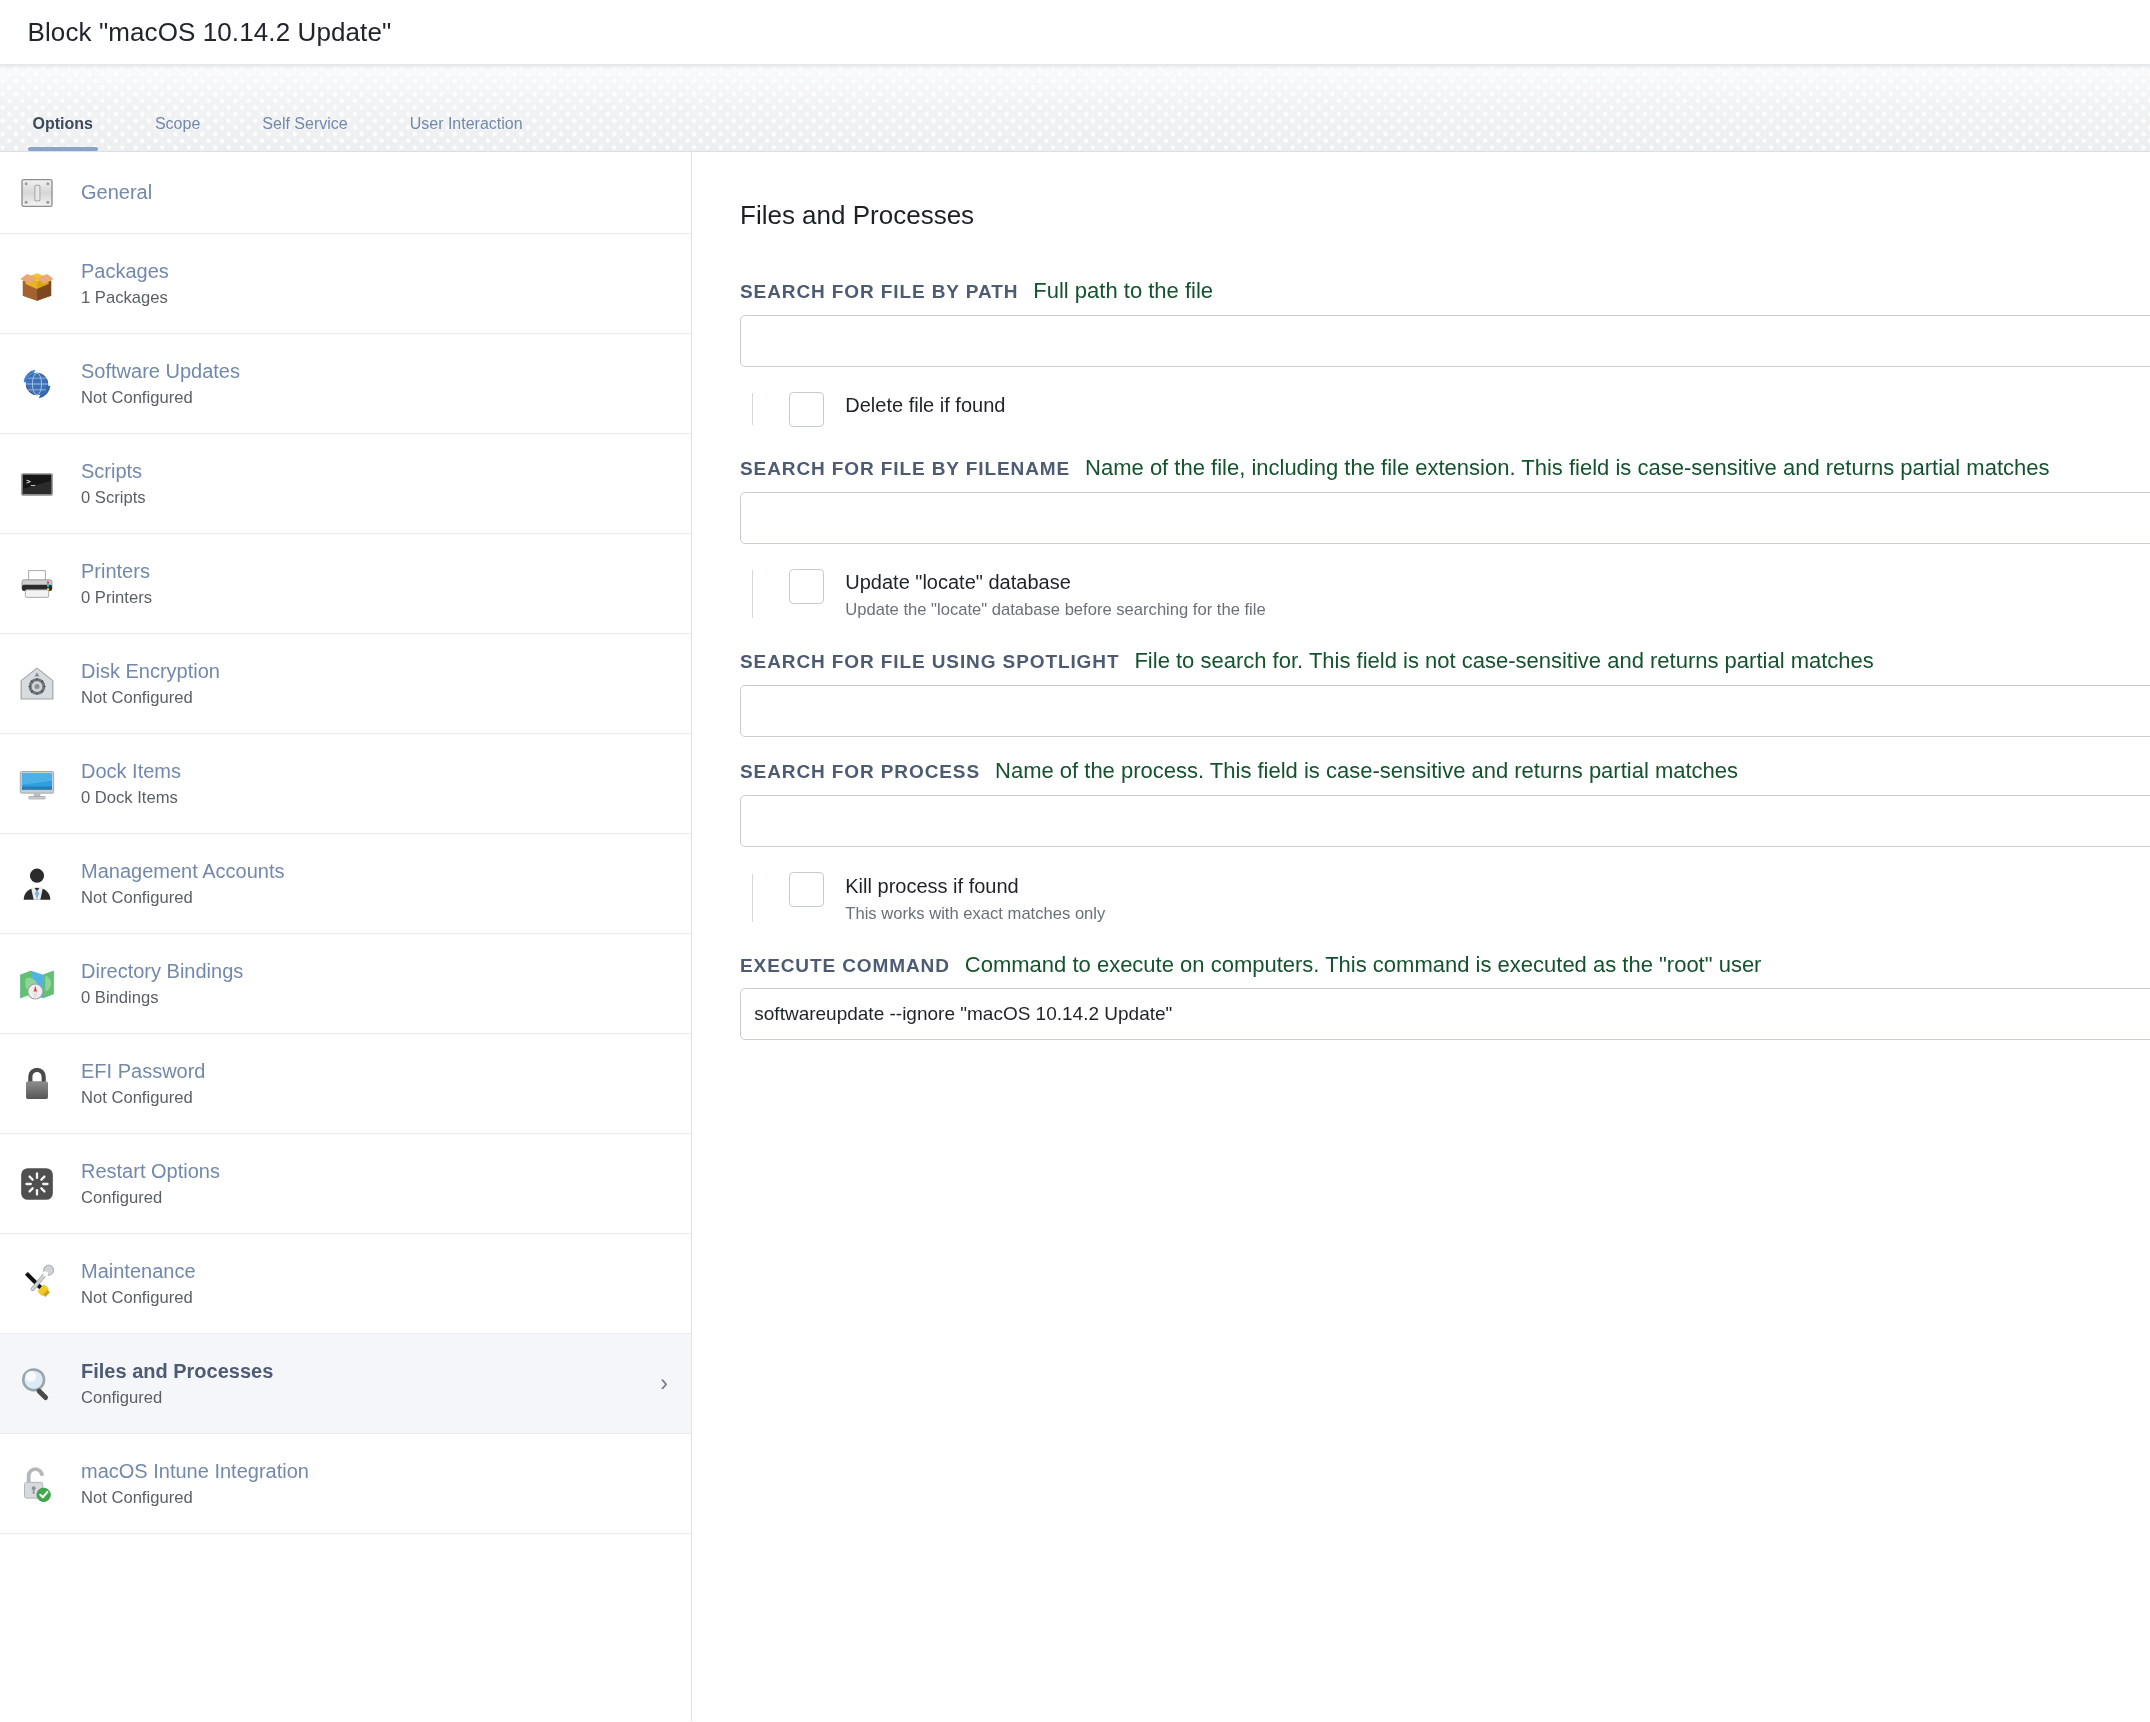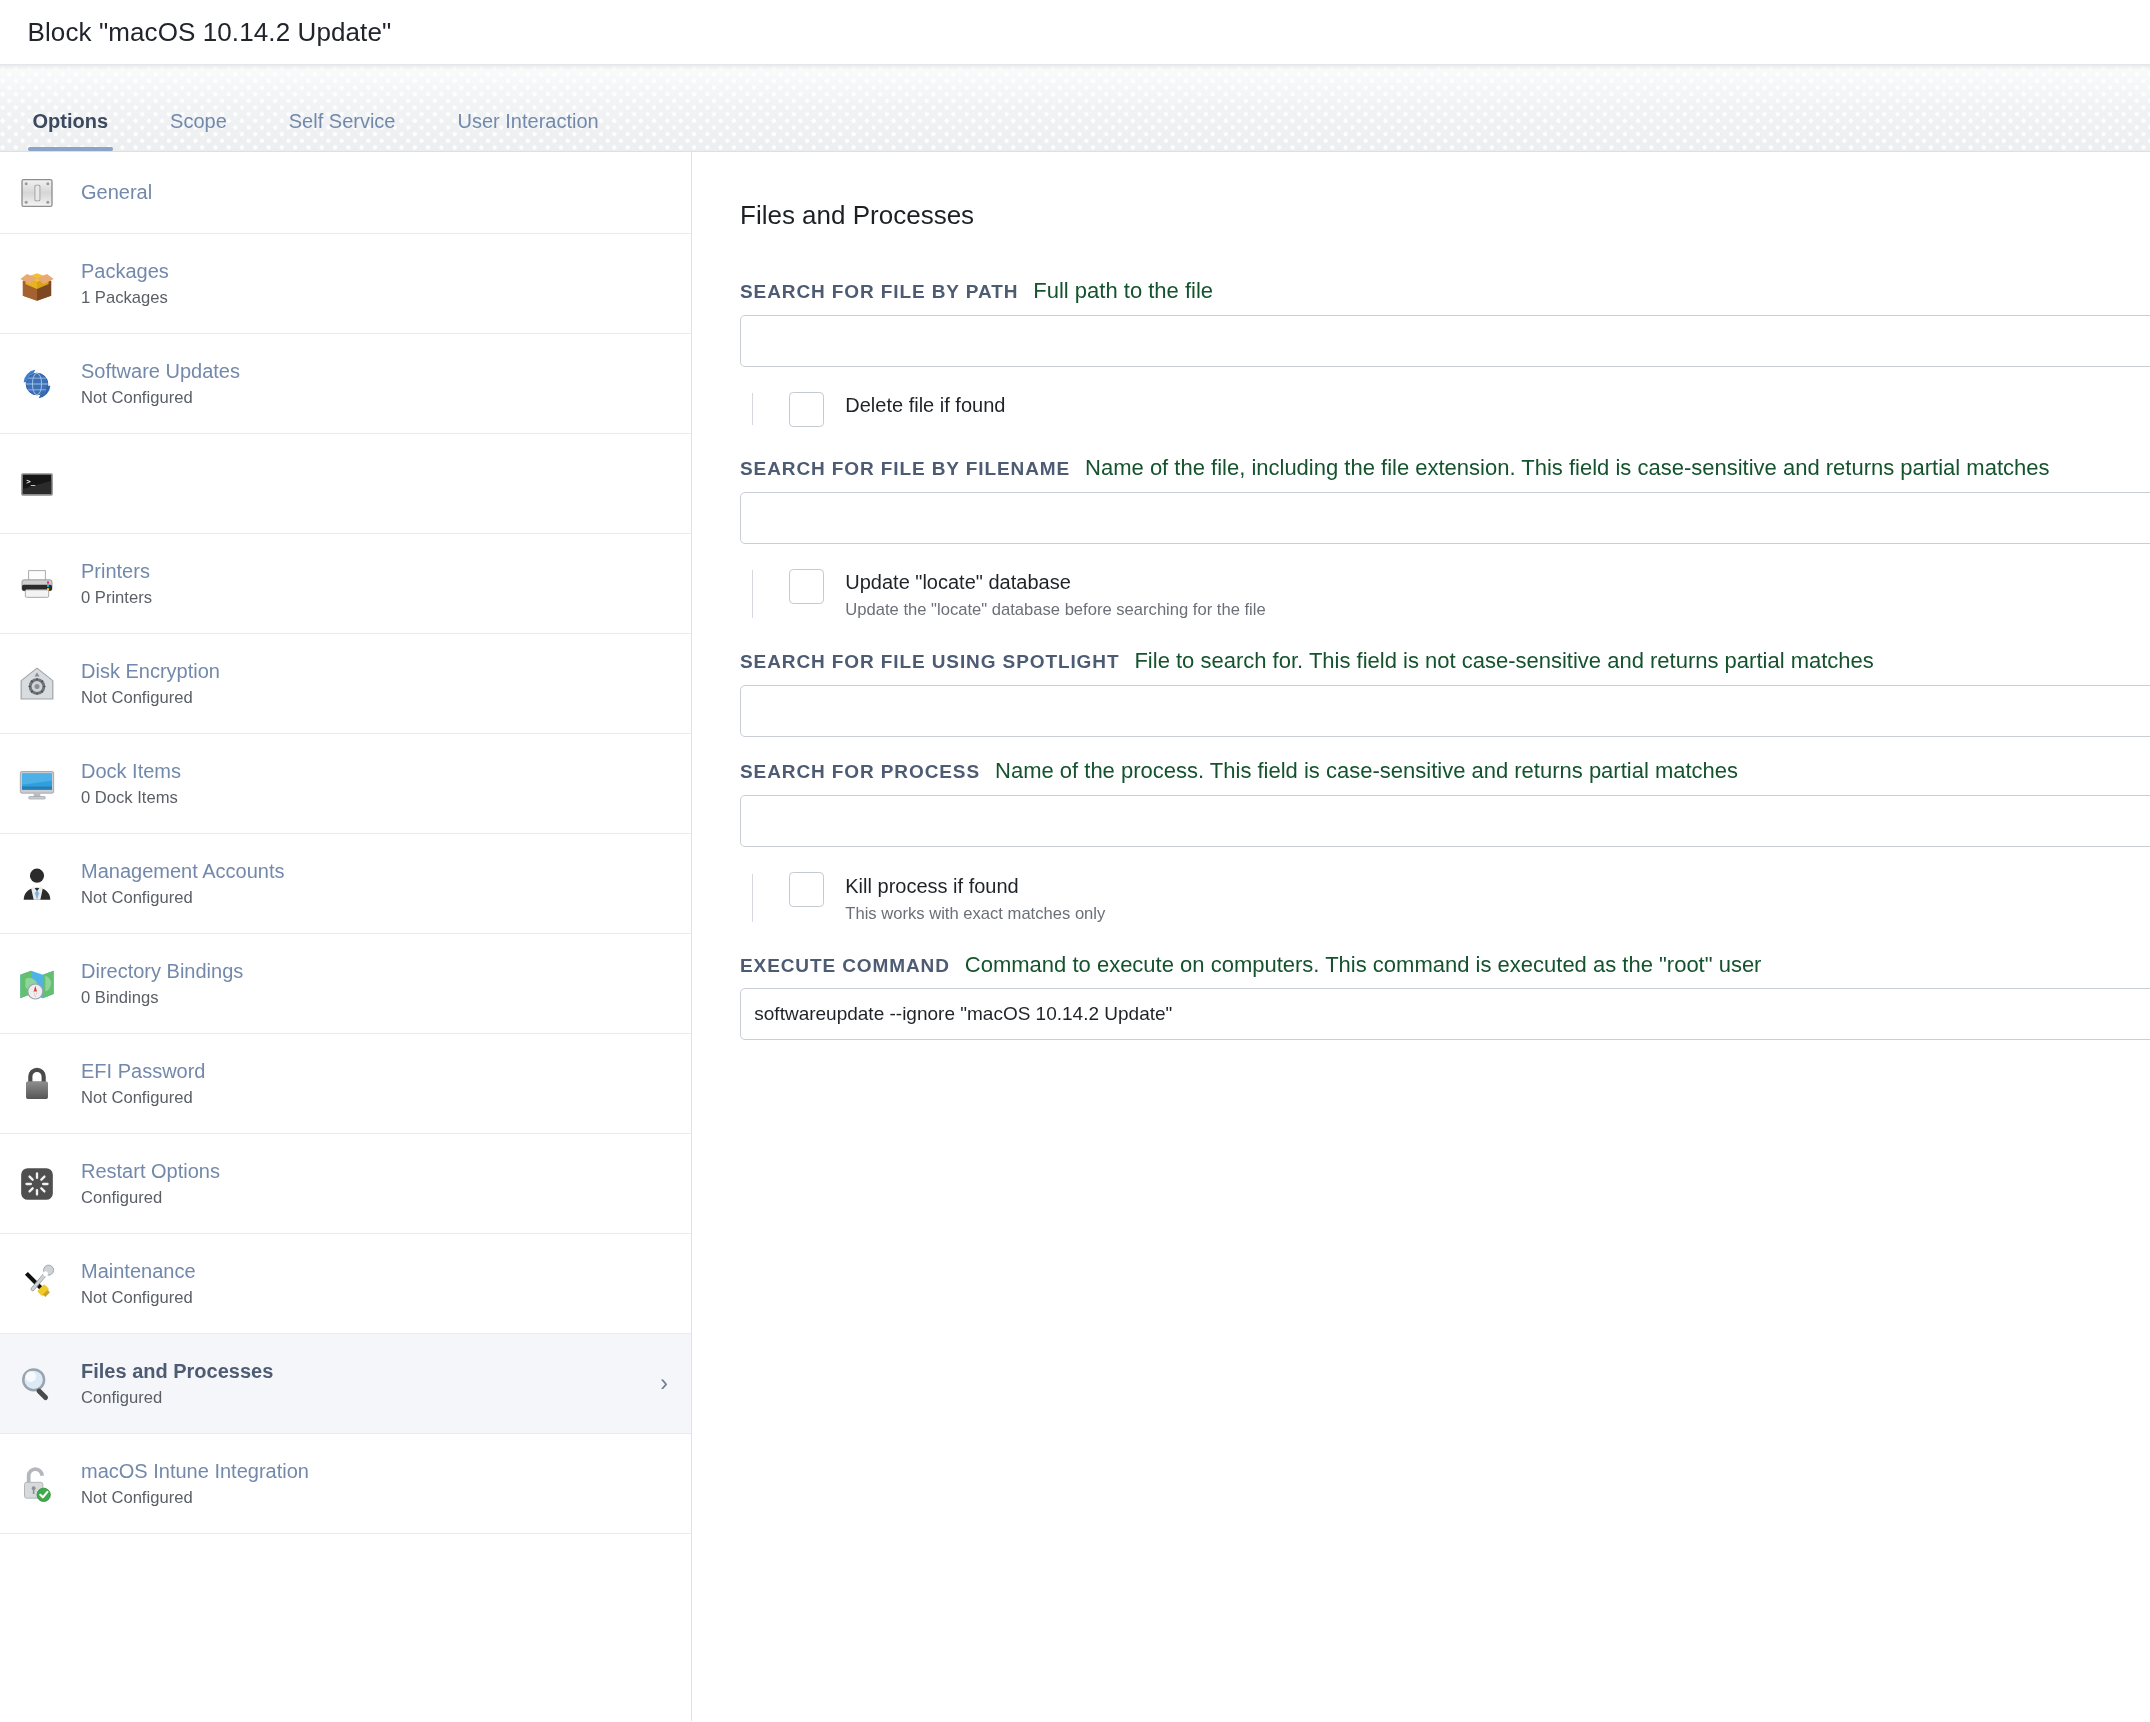--- a/index.html
+++ b/index.html
@@ -42,21 +42,21 @@
     align-items: flex-end;
     padding-left: 27.5px;
   }
   .tabbar::before {
     content:"";
     position:absolute; left:0; right:0; top:0; height:5px;
     background: linear-gradient(to bottom, rgba(0,0,0,0.07), rgba(0,0,0,0));
     pointer-events:none;
   }
   .tab {
-    font-size: 20px;
+    font-size: 16px;
     color: #7289ab;
     padding: 0 5px 18.3px 5px;
     margin-right: 52px;
     position: relative;
     cursor: pointer;
     white-space: nowrap;
   }
   .tab.active {
     color: #3b4a5e;
     font-weight: 700;
@@ -297,20 +297,24 @@
 
     <div class="side-item">
       <span class="side-icon">
         <svg width="40" height="40" viewBox="0 0 48 48">
           <rect x="5" y="11" width="38" height="27" rx="2" fill="#8c8c8c"></rect>
           <rect x="7" y="13" width="34" height="23" rx="1" fill="#161616"></rect>
           <path d="M7 30 L41 20 L41 36 L7 36 Z" fill="#2b2b2b"></path>
           <text x="11" y="24" font-family="DejaVu Sans Mono, monospace" font-size="9" fill="#ffffff" font-weight="bold">&gt;_</text>
         </svg>
       </span>
+      <span class="side-text">
+        <span class="side-title">Scripts</span>
+        <span class="side-sub" style="display:block">0 Scripts</span>
+      </span>
     </div>
 
     <div class="side-item">
       <span class="side-icon">
         <svg width="40" height="40" viewBox="0 0 48 48">
           <rect x="14" y="8" width="20" height="13" fill="#fdfdfd" stroke="#9a9a9a" stroke-width="1"></rect>
           <rect x="6" y="19" width="36" height="13" rx="2.5" fill="#cfcfcf" stroke="#8d8d8d" stroke-width="1"></rect>
           <rect x="6" y="25" width="36" height="7" rx="2" fill="#2b2b2b"></rect>
           <rect x="10" y="31" width="28" height="9" rx="1.5" fill="#f3f3f3" stroke="#9a9a9a" stroke-width="1"></rect>
           <rect x="36" y="21" width="2.5" height="2.5" fill="#e0267a"></rect>

